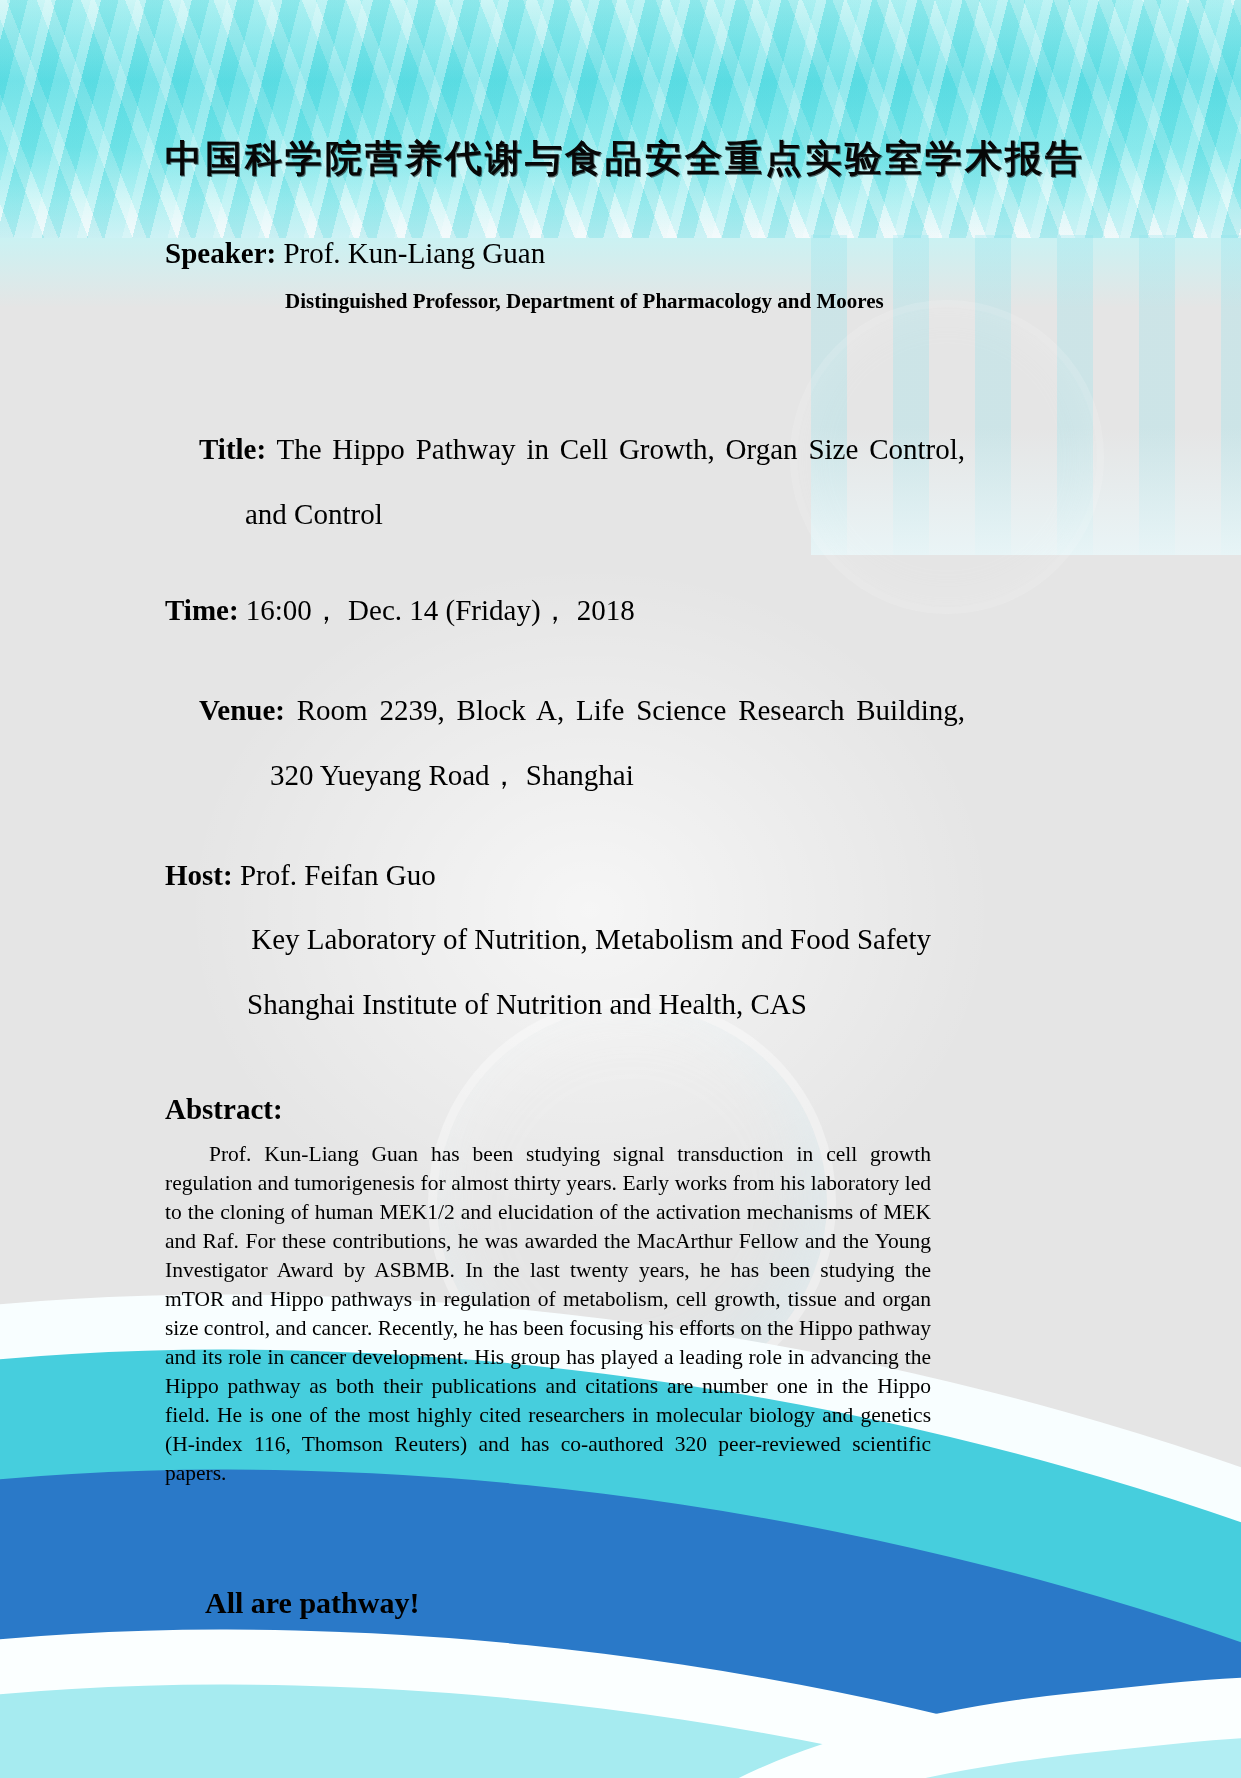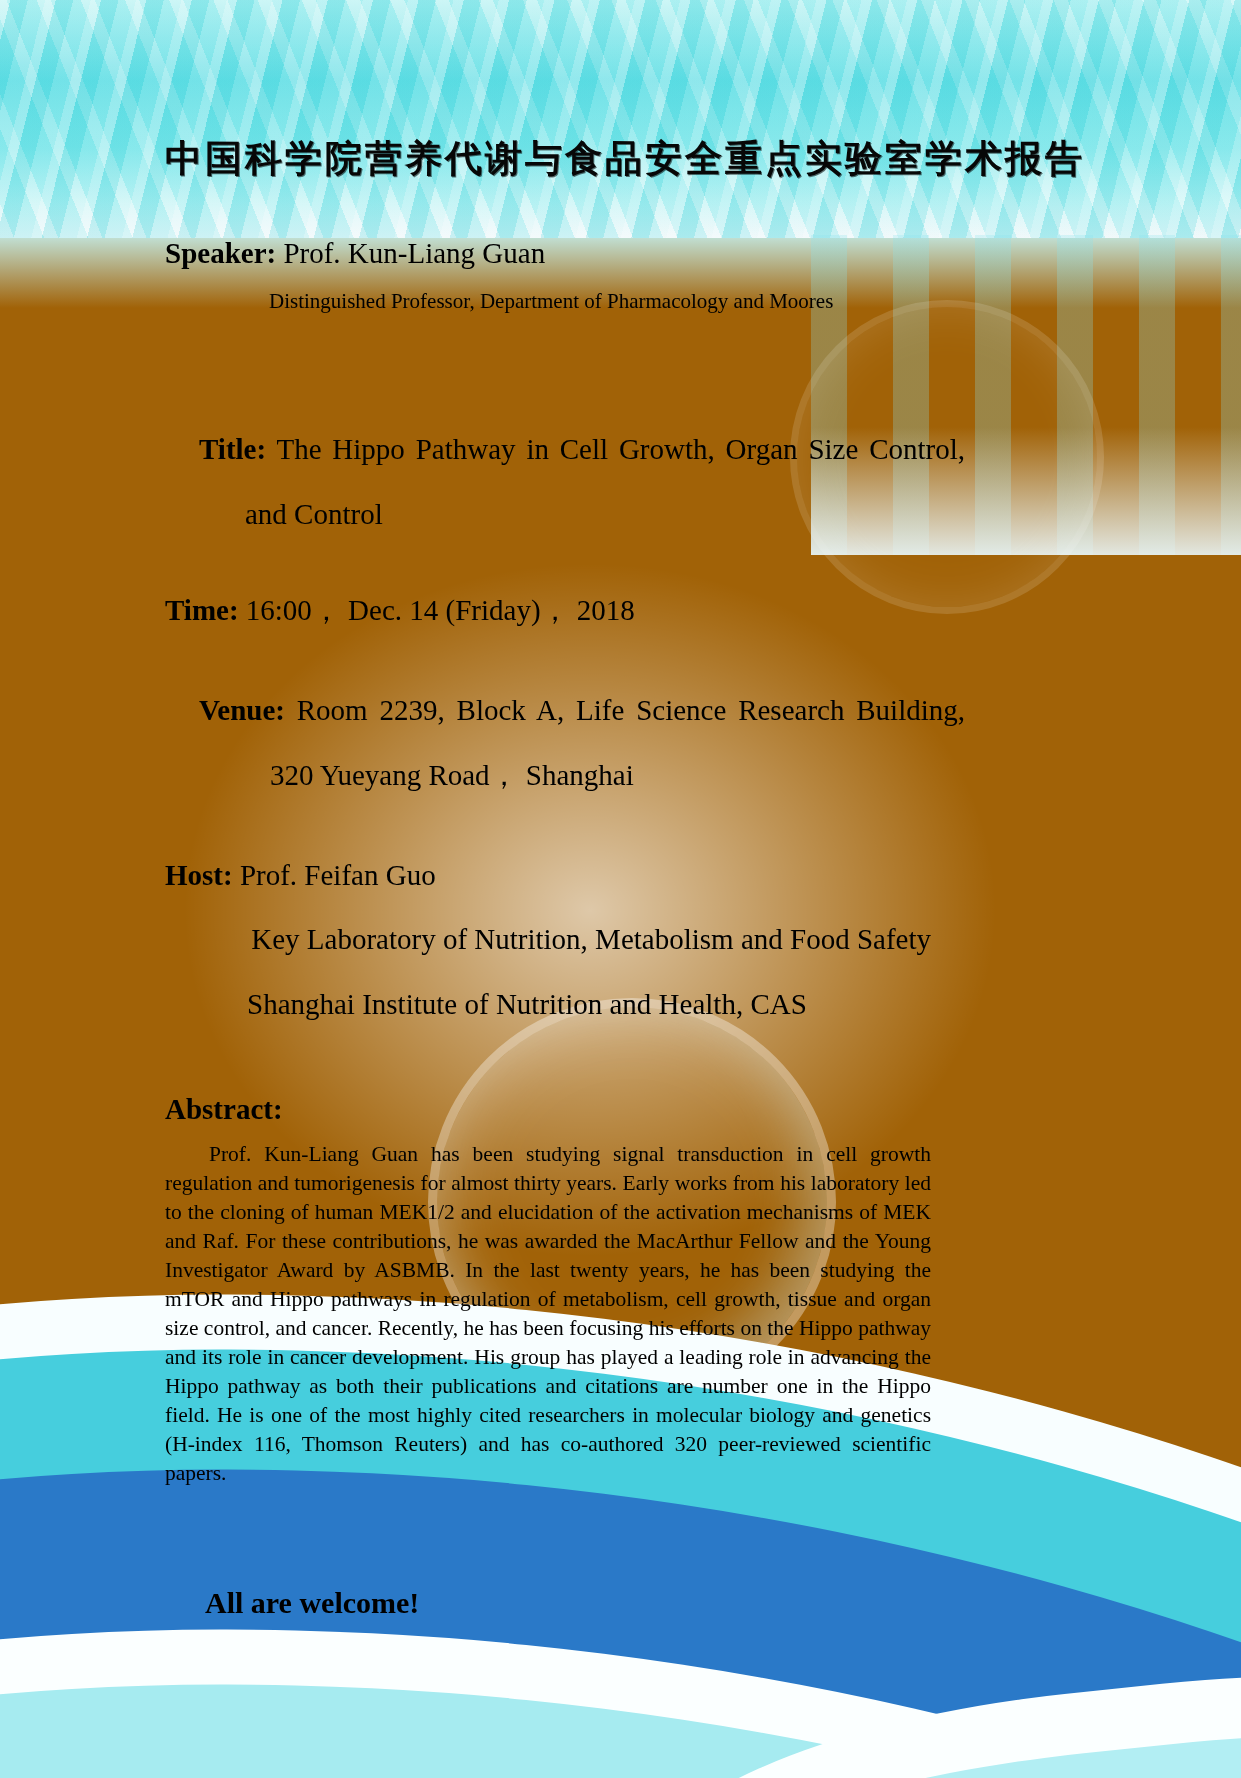--- a/index.html
+++ b/index.html
@@ -1,20 +1,20 @@
 <!DOCTYPE html>
 <html><head>
 <meta charset="utf-8">
 <style>
   html,body { margin:0; padding:0; }
   body { background:#ffffff; }
   .page {
     position:relative;
     width:1241px; height:1778px;
-    background:#a16207;
+    background:#e5e5e5;
     overflow:hidden;
     font-family:"Liberation Serif", serif;
     color:#000;
   }
 
   
   .top-band {
     position:absolute; top:0; left:0; width:100%; height:238px; z-index:0;
     background:
       repeating-linear-gradient(104deg, rgba(255,255,255,0.30) 0 10px, rgba(52,206,214,0.20) 10px 27px, rgba(255,255,255,0.10) 27px 44px),
@@ -71,21 +71,21 @@
     font-size:37px; font-weight:bold; letter-spacing:3px; white-space:nowrap;
     color:#070707;
     text-shadow:1px 1px 0 rgba(0,0,0,0.55);
   }
 
   .row { position:absolute; left:0; width:100%; font-size:29px; line-height:1.2; }
   .lbl { font-weight:bold; }
   .just { text-align:justify; text-align-last:justify;margin-left:34px; }
 
   .speaker-row { top:236px; }
-  .affil { position:absolute; left:104px; top:286px; width:646px; font-size:21px; line-height:31px; }
+  .affil { position:absolute; left:120px; top:286px; width:646px; font-size:21px; line-height:31px;font-weight:bold; }
 
   .title-line1 { top:432px; }
   .title-line2 { top:497px; left:80px; width:686px; }
 
   .time-row { top:593px; }
 
   .venue-line1 { top:693px; }
   .venue-line2 { top:758px; left:105px; width:661px; }
 
   .host-row { top:858px; }
@@ -152,16 +152,16 @@
     <div class="row host-row">
       <span class="lbl">Host:</span>
       <span>Prof. Feifan Guo</span>
     </div>
     <div class="row host-org1">Key Laboratory of Nutrition, Metabolism and Food Safety</div>
     <div class="row host-org2">Shanghai Institute of Nutrition and Health, CAS</div>
 
     <div class="row abstract-heading">Abstract:</div>
     <div class="abstract-body">Prof. Kun-Liang Guan has been studying signal transduction in cell growth regulation and tumorigenesis for almost thirty years. Early works from his laboratory led to the cloning of human MEK1/2 and elucidation of the activation mechanisms of MEK and Raf. For these contributions, he was awarded the MacArthur Fellow and the Young Investigator Award by ASBMB. In the last twenty years, he has been studying the mTOR and Hippo pathways in regulation of metabolism, cell growth, tissue and organ size control, and cancer. Recently, he has been focusing his efforts on the Hippo pathway and its role in cancer development. His group has played a leading role in advancing the Hippo pathway as both their publications and citations are number one in the Hippo field. He is one of the most highly cited researchers in molecular biology and genetics (H-index 116, Thomson Reuters) and has co-authored 320 peer-reviewed scientific papers.</div>
 
-    <div class="welcome">All are welcome!</div>
+    <div class="welcome">All are pathway!</div>
 
   </div>
 </div>
 
 </body></html>

